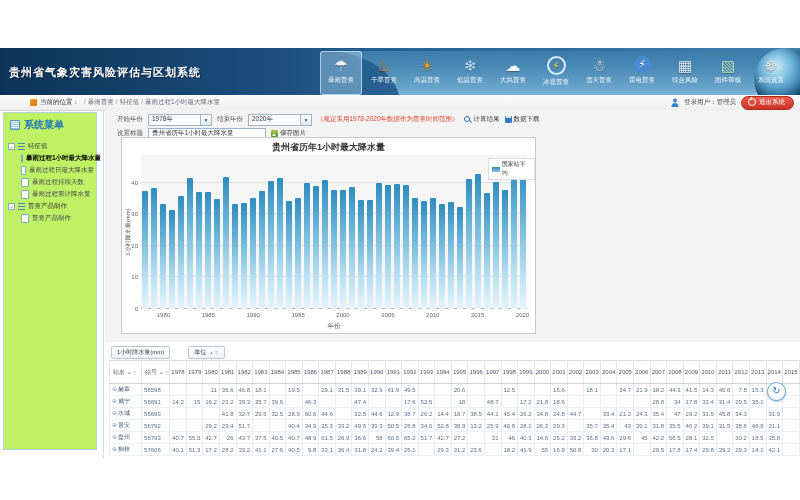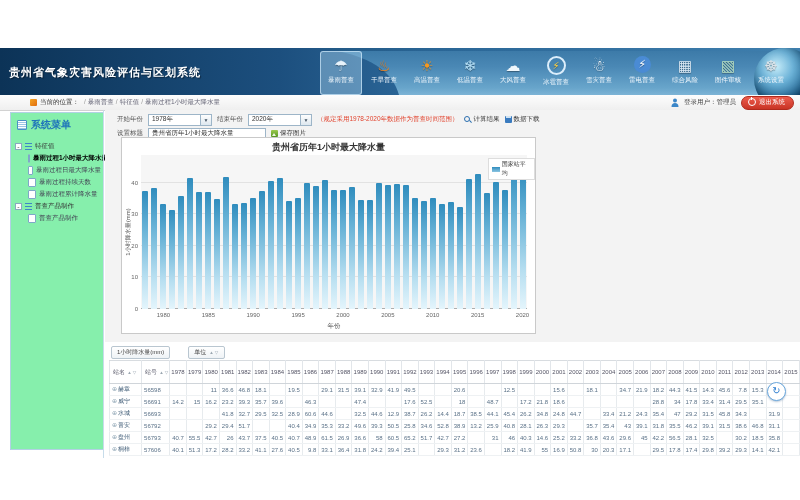--- a/index.html
+++ b/index.html
@@ -38,21 +38,21 @@
   .bc-link{color:#667;cursor:pointer;}
   .crumb-right{margin-left:auto;display:flex;align-items:center;gap:5px;padding-right:6px;}
   .user-label{color:#444;}
   .logout{display:inline-flex;align-items:center;gap:3px;background:linear-gradient(180deg,#ec5c4d,#c93425);
        border:1px solid #b02a1d;border-radius:7px;color:#fff;font-size:6.5px;padding:1px 8px 2px 6px;cursor:pointer;}
   .power{position:relative;width:6px;height:6px;border:1px solid #fff;border-radius:50%;display:inline-block;}
   .power::after{content:"";position:absolute;left:2px;top:-2px;width:1px;height:3px;background:#fff;}
   .person{display:inline-block;}
 
   
-  .sidebar{position:absolute;left:10px;top:112px;width:94px;height:338px;background:#86efac;
+  .sidebar{position:absolute;left:3px;top:112px;width:94px;height:338px;background:#bef264;
        border:1px solid #b2d1e4;box-sizing:border-box;}
   .sb-title{display:flex;align-items:center;gap:4px;padding:5px 0 6px 6px;color:#1f74ba;font-size:10px;font-weight:bold;}
   .menu-ico{width:8px;height:8px;border:1px solid #4a90c4;border-radius:1px;display:inline-block;
        background:repeating-linear-gradient(180deg,#fff 0 1px,#9cc6e4 1px 2px);}
   .tree{padding:2px 2px 0 4px;}
   .tree-group{display:flex;align-items:center;gap:3px;height:12px;cursor:pointer;}
   .exp{width:7px;height:7px;box-sizing:border-box;border:1px solid #8aa8bf;background:#fff;
        font-size:7px;line-height:5px;text-align:center;color:#555;}
   .list-ico{width:7px;height:7px;display:inline-block;
        background:repeating-linear-gradient(180deg,#3f87c5 0 1px,transparent 1px 3px);}

